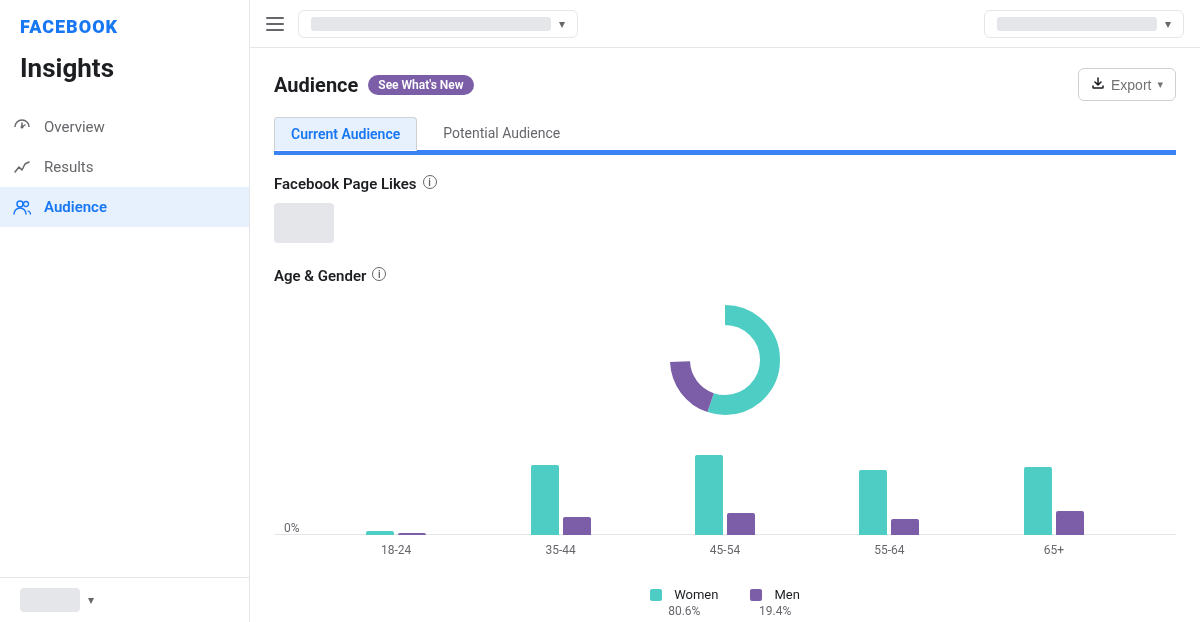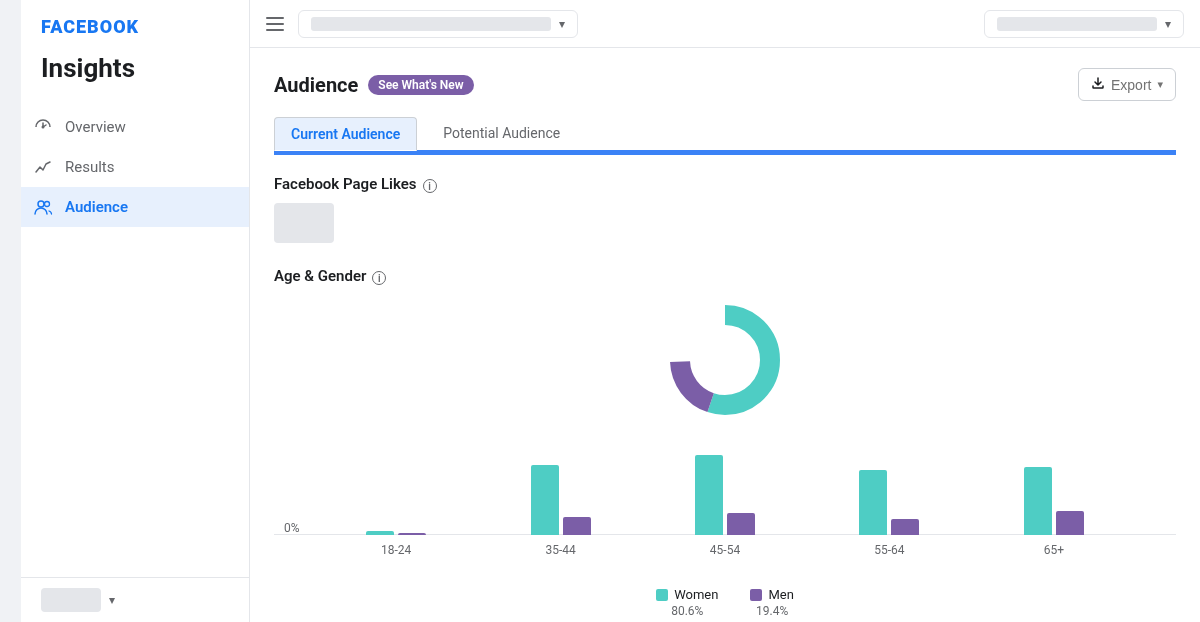--- a/index.html
+++ b/index.html
@@ -1,27 +1,26 @@
 <!DOCTYPE html>
 <html><head>
   <meta charset="utf-8">
   <style>
     * { box-sizing: border-box; margin: 0; padding: 0; }
     body { font-family: -apple-system, BlinkMacSystemFont, 'Segoe UI', Roboto, Arial, sans-serif; background: #f0f2f5; display: flex; height: 622px; overflow: hidden; }
 
     
     .sidebar {
-      width: 229px;
+      width: 250px;
       background: #fff;
       border-right: 1px solid #e4e6ea;
       display: flex;
       flex-direction: column;
       height: 622px;
       flex-shrink: 0;
-      margin-left: 21px;
     }
     .sidebar-logo {
       padding: 16px 20px 8px;
     }
     .facebook-logo {
       font-size: 18px;
       font-weight: 900;
       color: #1877f2;
       letter-spacing: 1px;
       text-transform: uppercase;
@@ -226,21 +225,21 @@
       margin-bottom: -1px;
     }
 
     
     .subsection-title {
       font-size: 15px;
       font-weight: 600;
       color: #1c1e21;
       margin-bottom: 10px;
       display: flex;
-      align-items: flex-end;
+      align-items: flex-start;
       gap: 6px;
     }
     .info-icon {
       width: 14px;
       height: 14px;
       border-radius: 50%;
       border: 1px solid #65676b;
       display: inline-flex;
       align-items: center;
       justify-content: center;
@@ -327,21 +326,21 @@
     }
     .legend-item {
       display: flex;
       flex-direction: column;
       align-items: center;
       gap: 2px;
     }
     .legend-row {
       display: flex;
       align-items: center;
-      gap: 6px;
+      gap: 12px;
     }
     .legend-dot {
       width: 12px;
       height: 12px;
       border-radius: 2px;
     }
     .legend-label {
       font-size: 13px;
       color: #1c1e21;
     }

